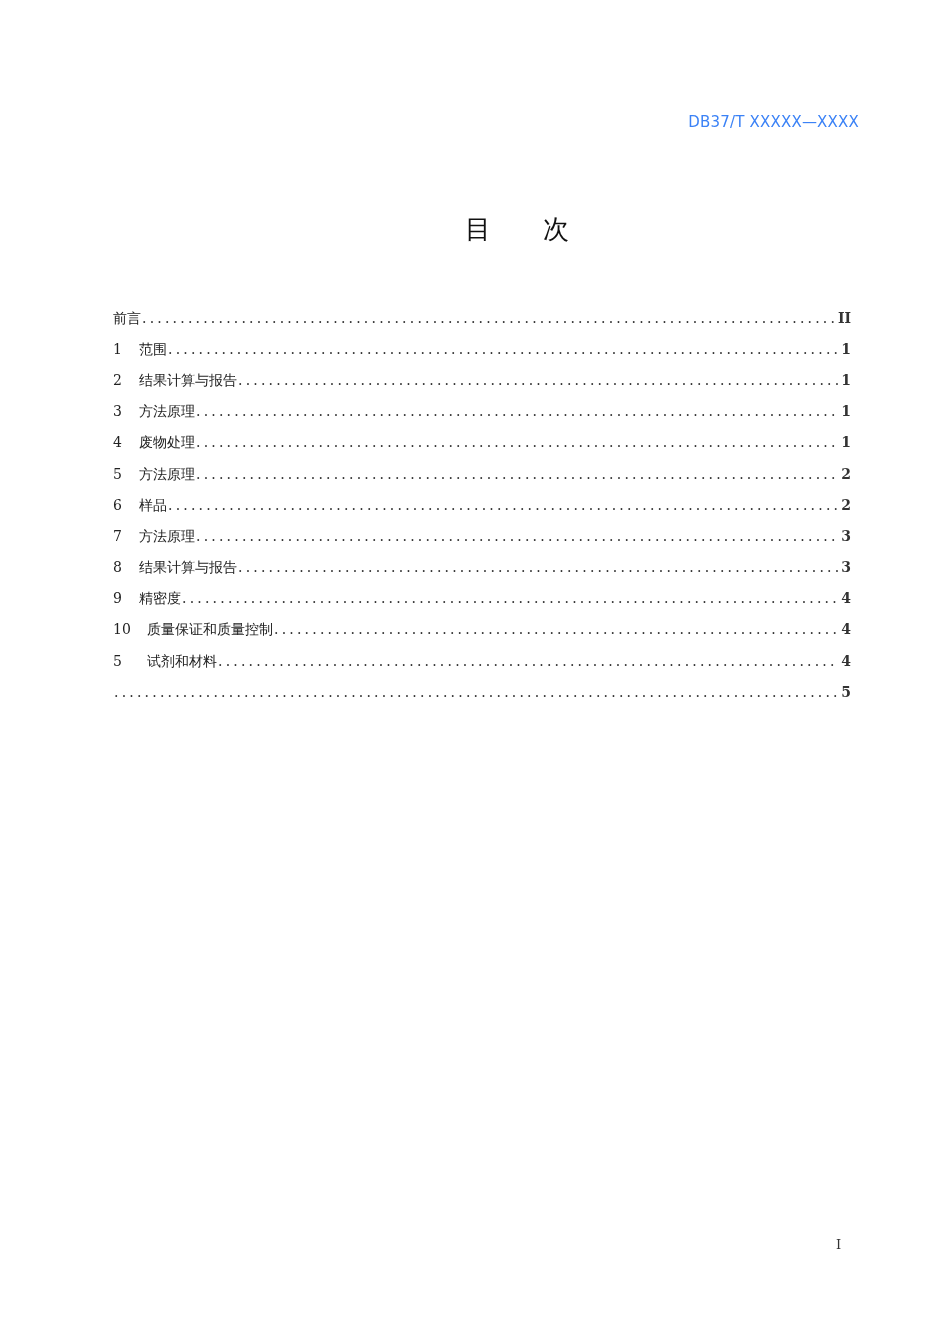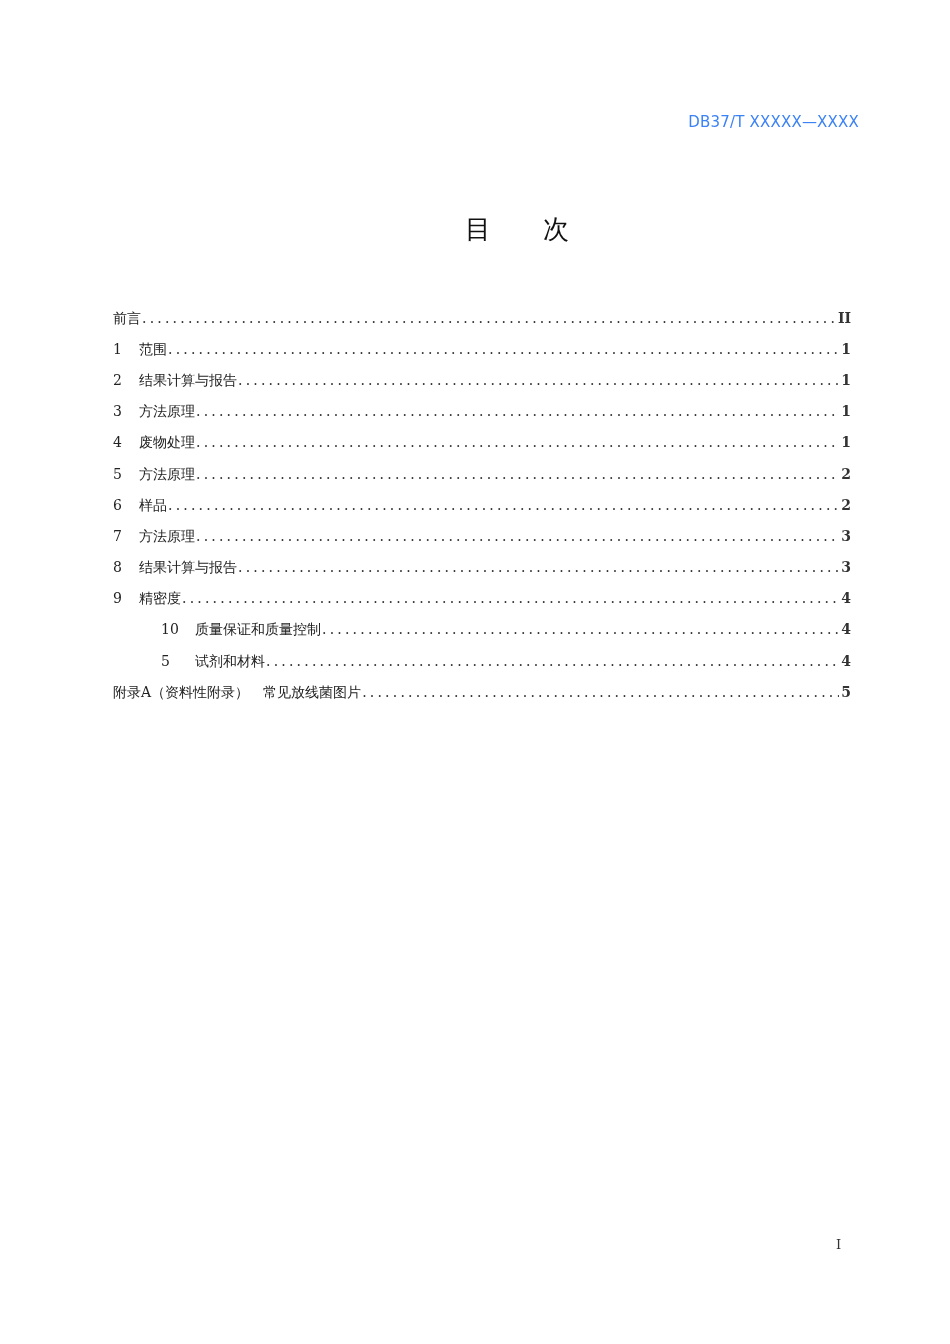--- a/index.html
+++ b/index.html
@@ -53,21 +53,20 @@
       height: 31.2px;
       line-height: 24px;
       white-space: nowrap;
     }
     .toc-num {
       display: inline-block;
       min-width: 26px;
     }
     .toc-num.wide {
       min-width: 34px;
-      margin-left: 48px;
     }
     .toc-label {
       flex: 0 0 auto;
     }
     .toc-leader {
       flex: 1 1 auto;
       overflow: hidden;
       margin: 0 2px 0 1px;
       letter-spacing: 3.2px;
       color: #333;
@@ -165,19 +164,18 @@
     <span class="toc-leader"></span>
     <span class="toc-page">4</span>
   </div>
   <div class="toc-row">
     <span class="toc-num wide">5</span>
     <span class="toc-label">试剂和材料</span>
     <span class="toc-leader"></span>
     <span class="toc-page">4</span>
   </div>
   <div class="toc-row">
-    <span class="toc-label">附录A（资料性附录）　常见放线菌图片</span>
     <span class="toc-leader"></span>
     <span class="toc-page">5</span>
   </div>
 </div>
 
 <div class="page-number">I</div>
 
 </body></html>

